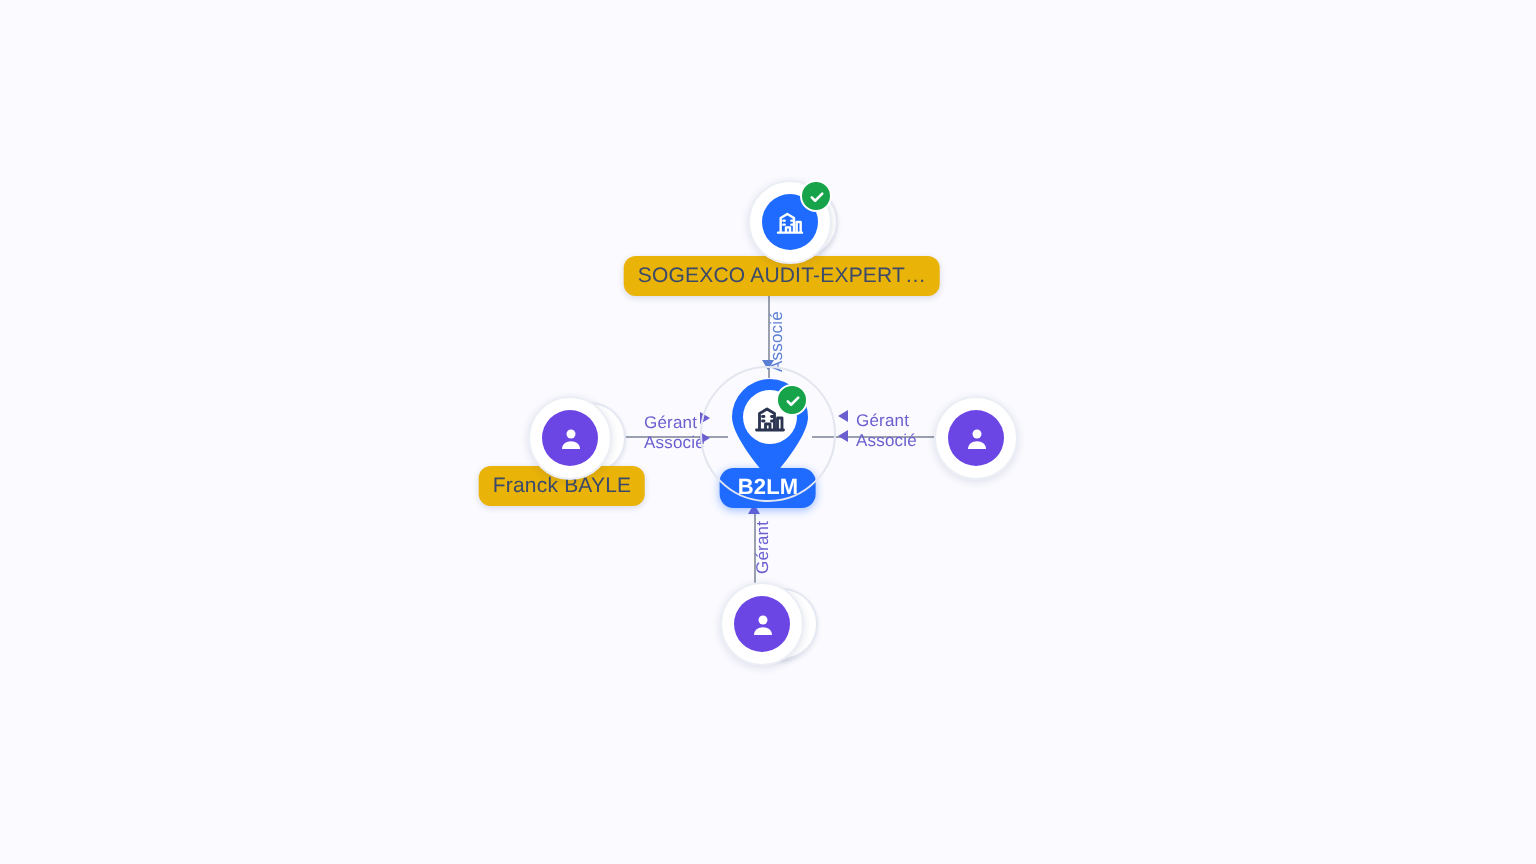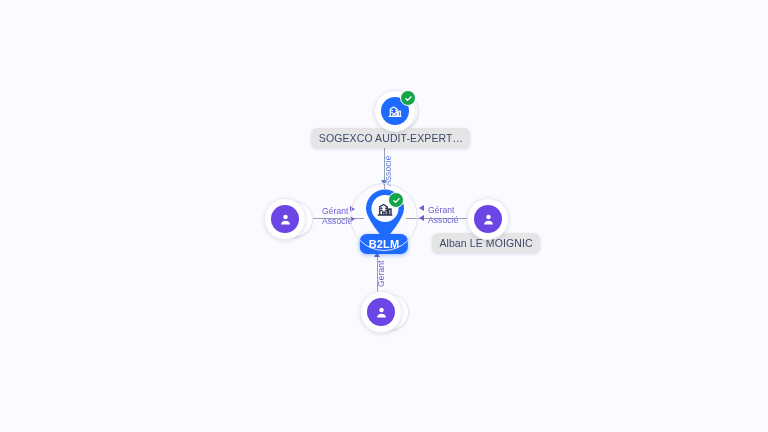--- a/index.html
+++ b/index.html
@@ -10,21 +10,21 @@
     -webkit-font-smoothing:antialiased;
   }
   #graph-canvas{position:relative;width:768px;height:432px;}
   .edge-line{position:absolute;background:#9aa0ad;}
   .edge-h{height:1px;}
   .edge-v{width:1px;}
 
   
   .node-label{
     position:absolute;
-    background:#e5e5e5;
+    background:#eab308;
     color:#3b4a6b;
     font-size:10.5px;
     line-height:14px;
     padding:3px 7px;
     border-radius:6px;
     white-space:nowrap;
     box-shadow:0 1px 3px rgba(40,50,90,.16);
     transform:translateX(-50%);
     letter-spacing:.1px;
   }
@@ -144,32 +144,32 @@
     </div>
     <div class="avatar-ring">
       <div class="avatar-disc person">
         <svg width="15" height="15" viewBox="0 0 24 24" fill="#ffffff" aria-hidden="true">
           <circle cx="12" cy="8" r="3.6"></circle>
           <path d="M4.8 20c0-3.8 3.2-6.2 7.2-6.2s7.2 2.4 7.2 6.2z"></path>
         </svg>
       </div>
     </div>
   </div>
+  <div class="node-label" style="left:281px;top:233px;">Franck BAYLE</div>
 
   <div class="node" style="left:467px;top:198px;">
     <div class="avatar-ring">
       <div class="avatar-disc person">
         <svg width="15" height="15" viewBox="0 0 24 24" fill="#ffffff" aria-hidden="true">
           <circle cx="12" cy="8" r="3.6"></circle>
           <path d="M4.8 20c0-3.8 3.2-6.2 7.2-6.2s7.2 2.4 7.2 6.2z"></path>
         </svg>
       </div>
     </div>
   </div>
-  <div class="node-label" style="left:486px;top:233px;">Alban LE MOIGNIC</div>
 
   <div class="node" style="left:360px;top:291px;">
     <div class="stack">
       <span style="left:5px;"></span>
       <span style="left:9px;"></span>
       <span style="left:13px;"></span>
     </div>
     <div class="avatar-ring">
       <div class="avatar-disc person">
         <svg width="15" height="15" viewBox="0 0 24 24" fill="#ffffff" aria-hidden="true">

